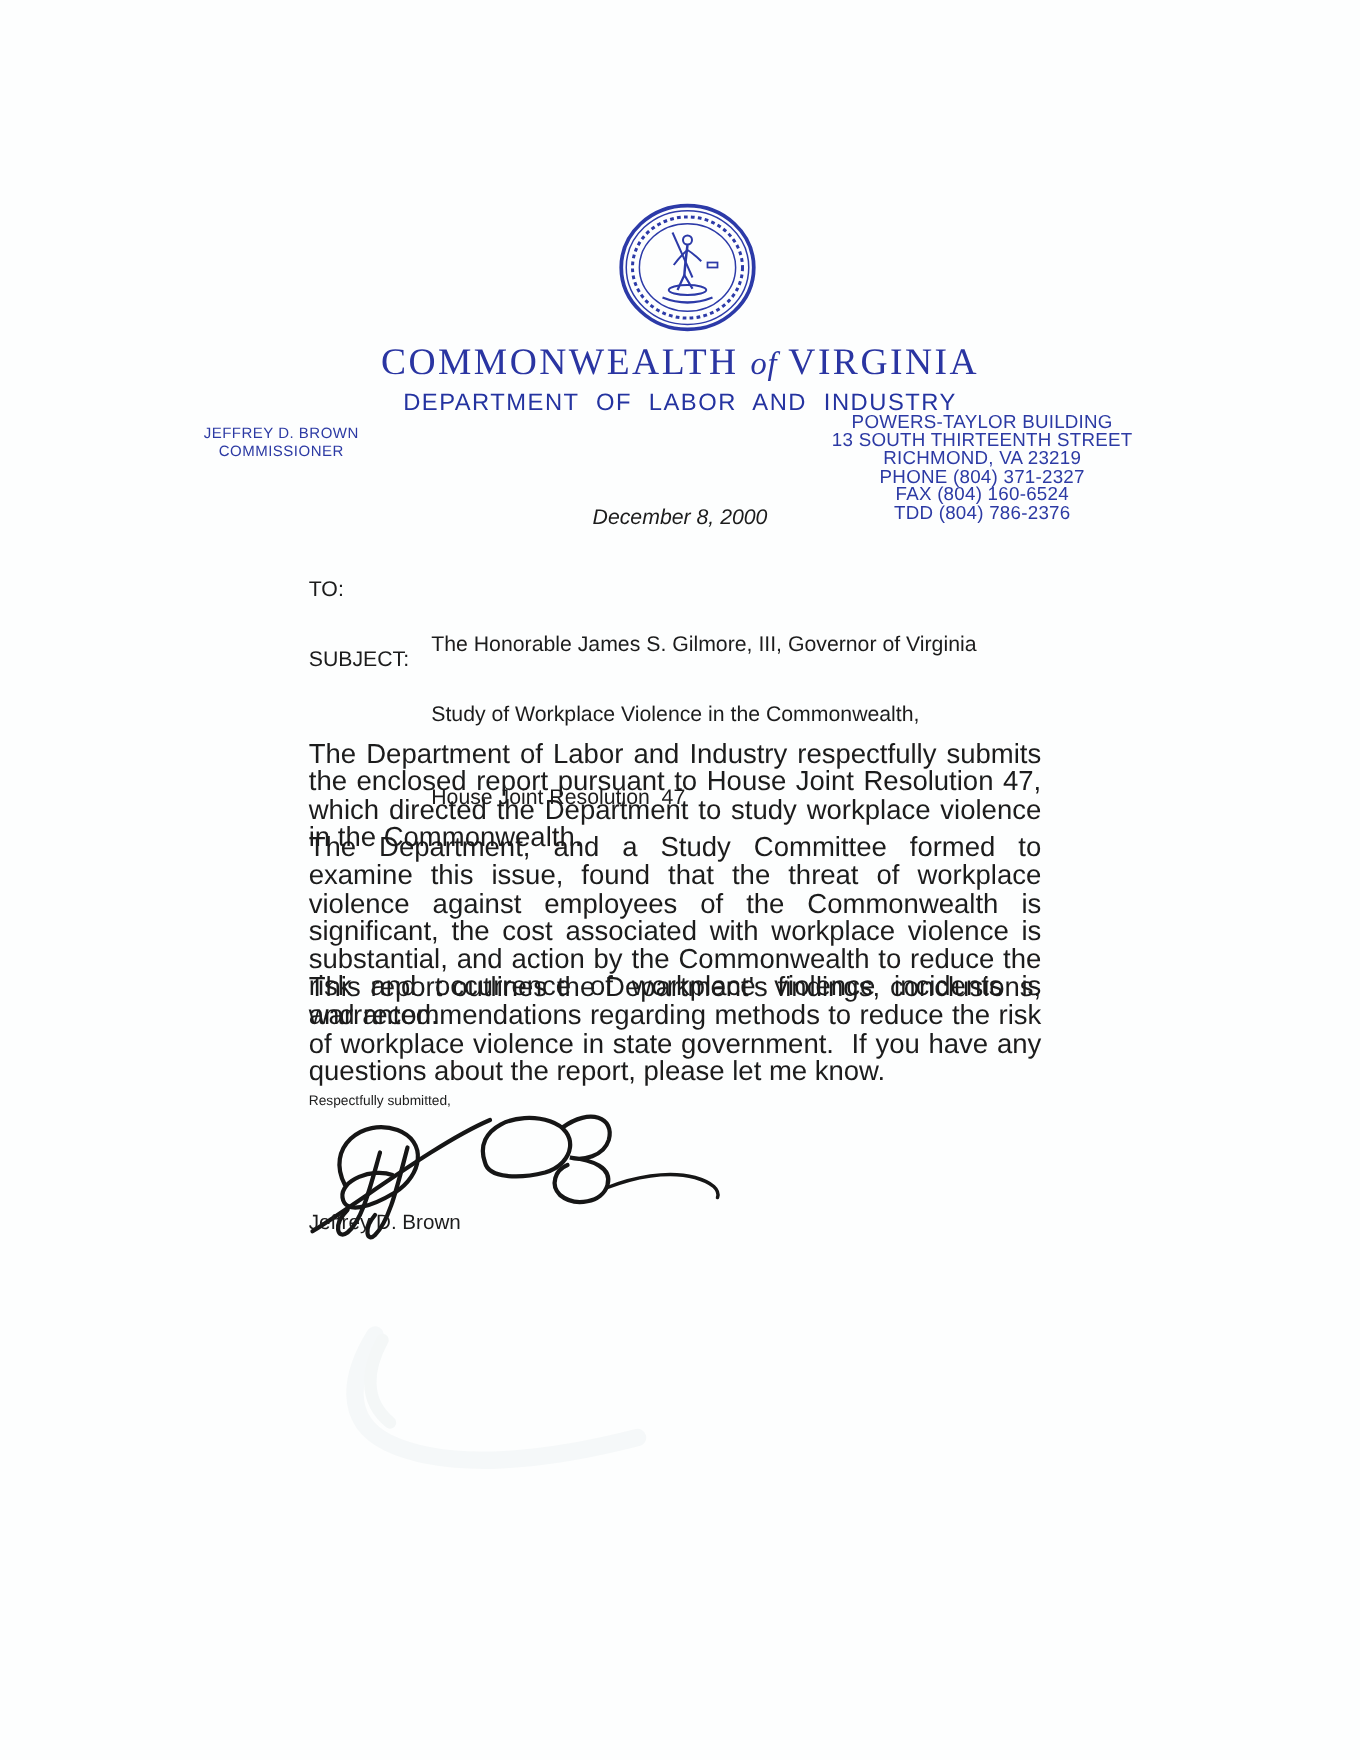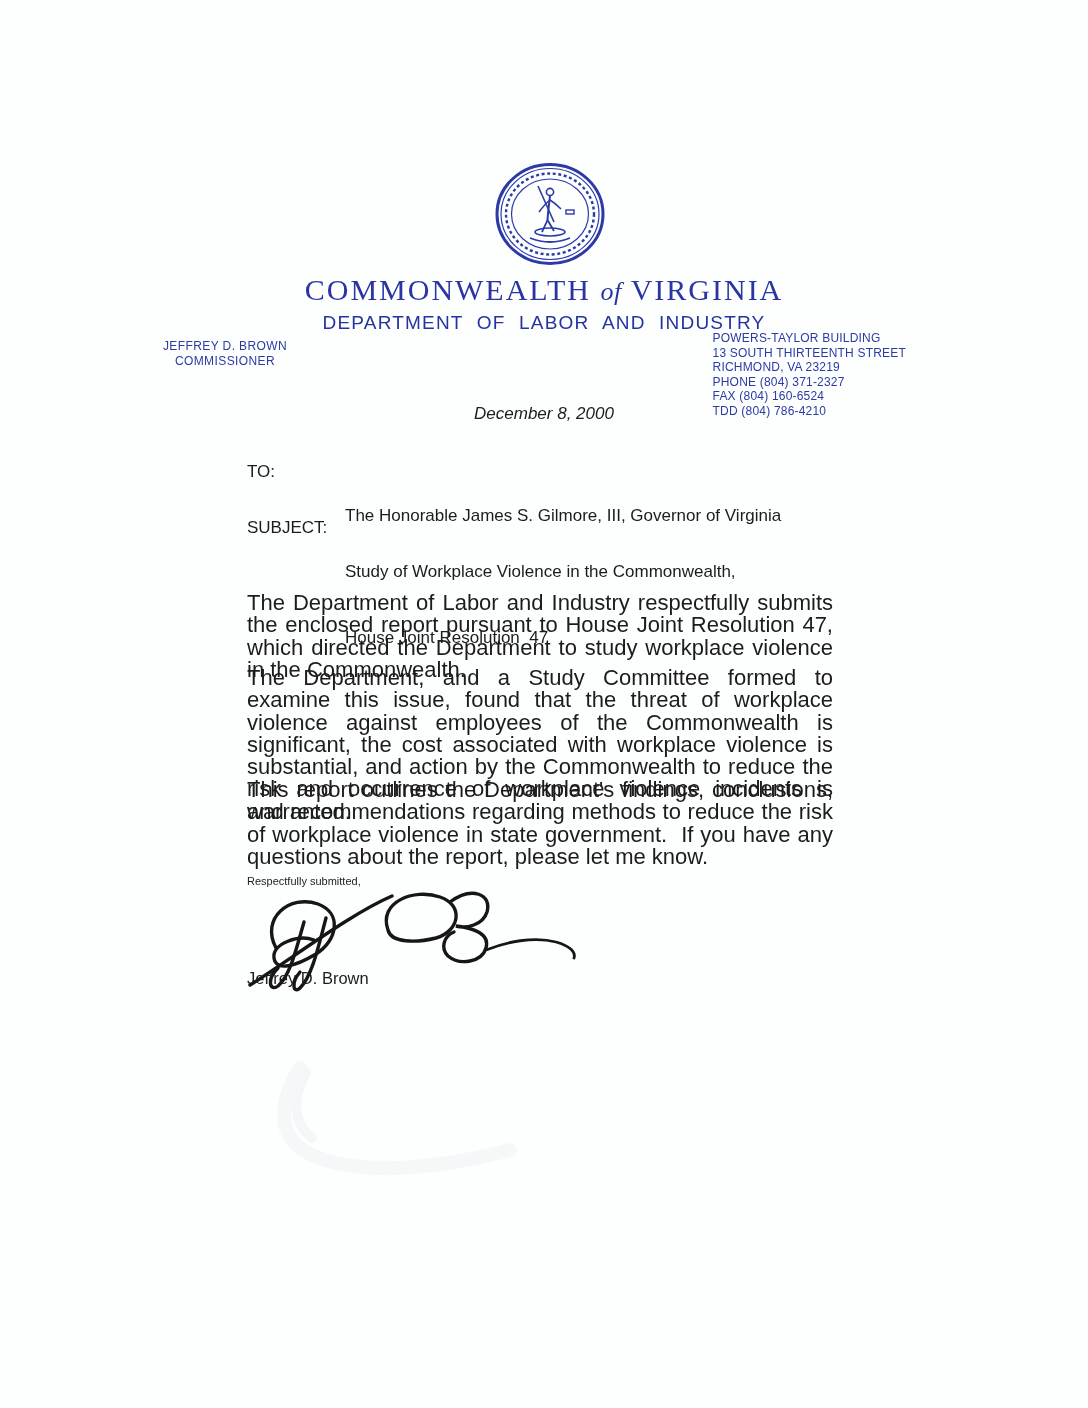--- a/index.html
+++ b/index.html
@@ -58,22 +58,22 @@
     text-align: center;
     font-size: 12px;
     line-height: 15px;
     letter-spacing: 0.4px;
     color: #2c3aa4;
   }
   .address {
     position: absolute;
     right: 182px;
     top: 331px;
-    text-align: left;
-    font-size: 12px;
+    text-align: center;
+    font-size: 15px;
     line-height: 14.6px;
     letter-spacing: 0.2px;
     color: #2c3aa4;
   }
   .date {
     position: absolute;
     left: 0;
     top: 404px;
     width: 1088px;
     text-align: center;
@@ -165,21 +165,21 @@
     <div>JEFFREY D. BROWN</div>
     <div>COMMISSIONER</div>
   </div>
 
   <div class="address">
     <div>POWERS-TAYLOR BUILDING</div>
     <div>13 SOUTH THIRTEENTH STREET</div>
     <div>RICHMOND, VA 23219</div>
     <div>PHONE (804) 371-2327</div>
     <div>FAX (804) 160-6524</div>
-    <div>TDD (804) 786-4210</div>
+    <div>TDD (804) 786-2376</div>
   </div>
 
   <div class="date">December 8, 2000</div>
 
   <div class="field-label to-label">TO:</div>
   <div class="field-value to-value">
     <div>The Honorable James S. Gilmore, III, Governor of Virginia</div>
   </div>
 
   <div class="field-label subject-label">SUBJECT:</div>

